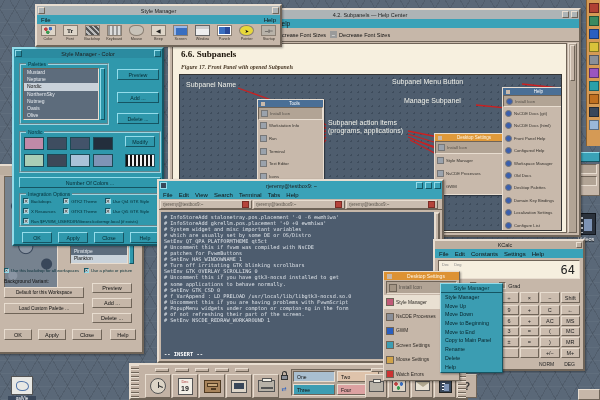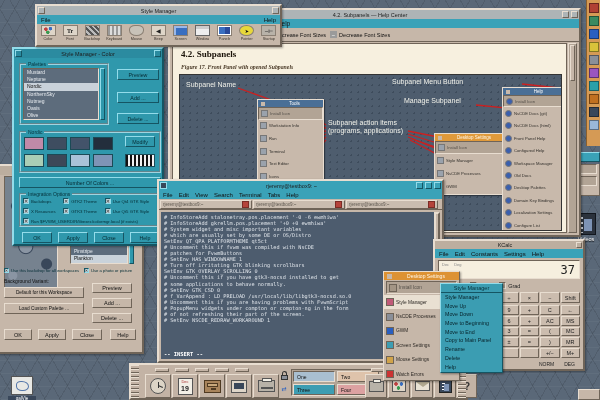--- a/index.html
+++ b/index.html
@@ -276,21 +276,21 @@
     <div style="display:flex;align-items:center;gap:2px">
       <span style="width:7px;height:7px;background:#5a9a5a;color:#fff;font-size:6px;display:flex;align-items:center;justify-content:center">+</span>
       <span style="font-size:5.5px;color:#111">Increase Font Sizes</span>
     </div>
     <div style="display:flex;align-items:center;gap:2px">
       <span style="width:7px;height:7px;background:#9a9a9a;color:#fff;font-size:6px;display:flex;align-items:center;justify-content:center">−</span>
       <span style="font-size:5.5px;color:#111">Decrease Font Sizes</span>
     </div>
   </div>
   <div style="position:absolute;left:2px;top:33px;right:12px;bottom:2px;background:#f7f0df;border:1px solid #6f6458;overflow:hidden">
-    <div style="position:absolute;left:8px;top:5px;font-family:'Liberation Serif',serif;font-weight:bold;font-size:9px;color:#1a1208">4.2. Subpanels</div>
+    <div style="position:absolute;left:8px;top:5px;font-family:'Liberation Serif',serif;font-weight:bold;font-size:9px;color:#1a1208">6.6. Subpanels</div>
     <div style="position:absolute;left:8px;top:20px;font-family:'Liberation Serif',serif;font-weight:bold;font-style:italic;font-size:5.8px;color:#4a3a28">Figure 17. Front Panel with opened Subpanels</div>
     <div class="fig" style="position:absolute;left:6px;top:30px;width:383px;height:157px">
       <svg width="383" height="157" viewBox="0 0 383 157" style="position:absolute;inset:0">
         <g stroke="#cc2020" stroke-width="1.3" fill="none">
           <line x1="58" y1="13" x2="97" y2="27"></line>
           <line x1="342" y1="9" x2="379" y2="13"></line>
           <line x1="296" y1="30" x2="376" y2="38"></line>
           <line x1="146" y1="50" x2="126" y2="36"></line>
           <line x1="146" y1="53" x2="124" y2="48"></line>
           <line x1="146" y1="56" x2="122" y2="60"></line>
@@ -576,21 +576,21 @@
       <span>Constants</span>
       <span>Settings</span>
       <span>Help</span>
     </div>
   <div class="sk" style="position:absolute;left:3px;top:19px;right:3px;height:19px;background:#f6efdf">
     <div style="position:absolute;left:3px;top:1px;display:flex;gap:5px">
 
     <span style="font-size:4px;color:#888">Dec</span>
         <span style="font-size:4px;color:#888">Deg</span>
       </div>
-    <div style="position:absolute;right:4px;bottom:1px;font-size:12px;color:#222;font-family:'DejaVu Sans Mono',monospace">37</div>
+    <div style="position:absolute;right:4px;bottom:1px;font-size:12px;color:#222;font-family:'DejaVu Sans Mono',monospace">64</div>
   </div>
   <div style="position:absolute;left:6px;top:41px;display:flex;gap:10px">
 
   <label class="rad">
         <span>Deg</span>
       </label>
       <label class="rad">
         <span>Rad</span>
       </label>
       <label class="rad">

